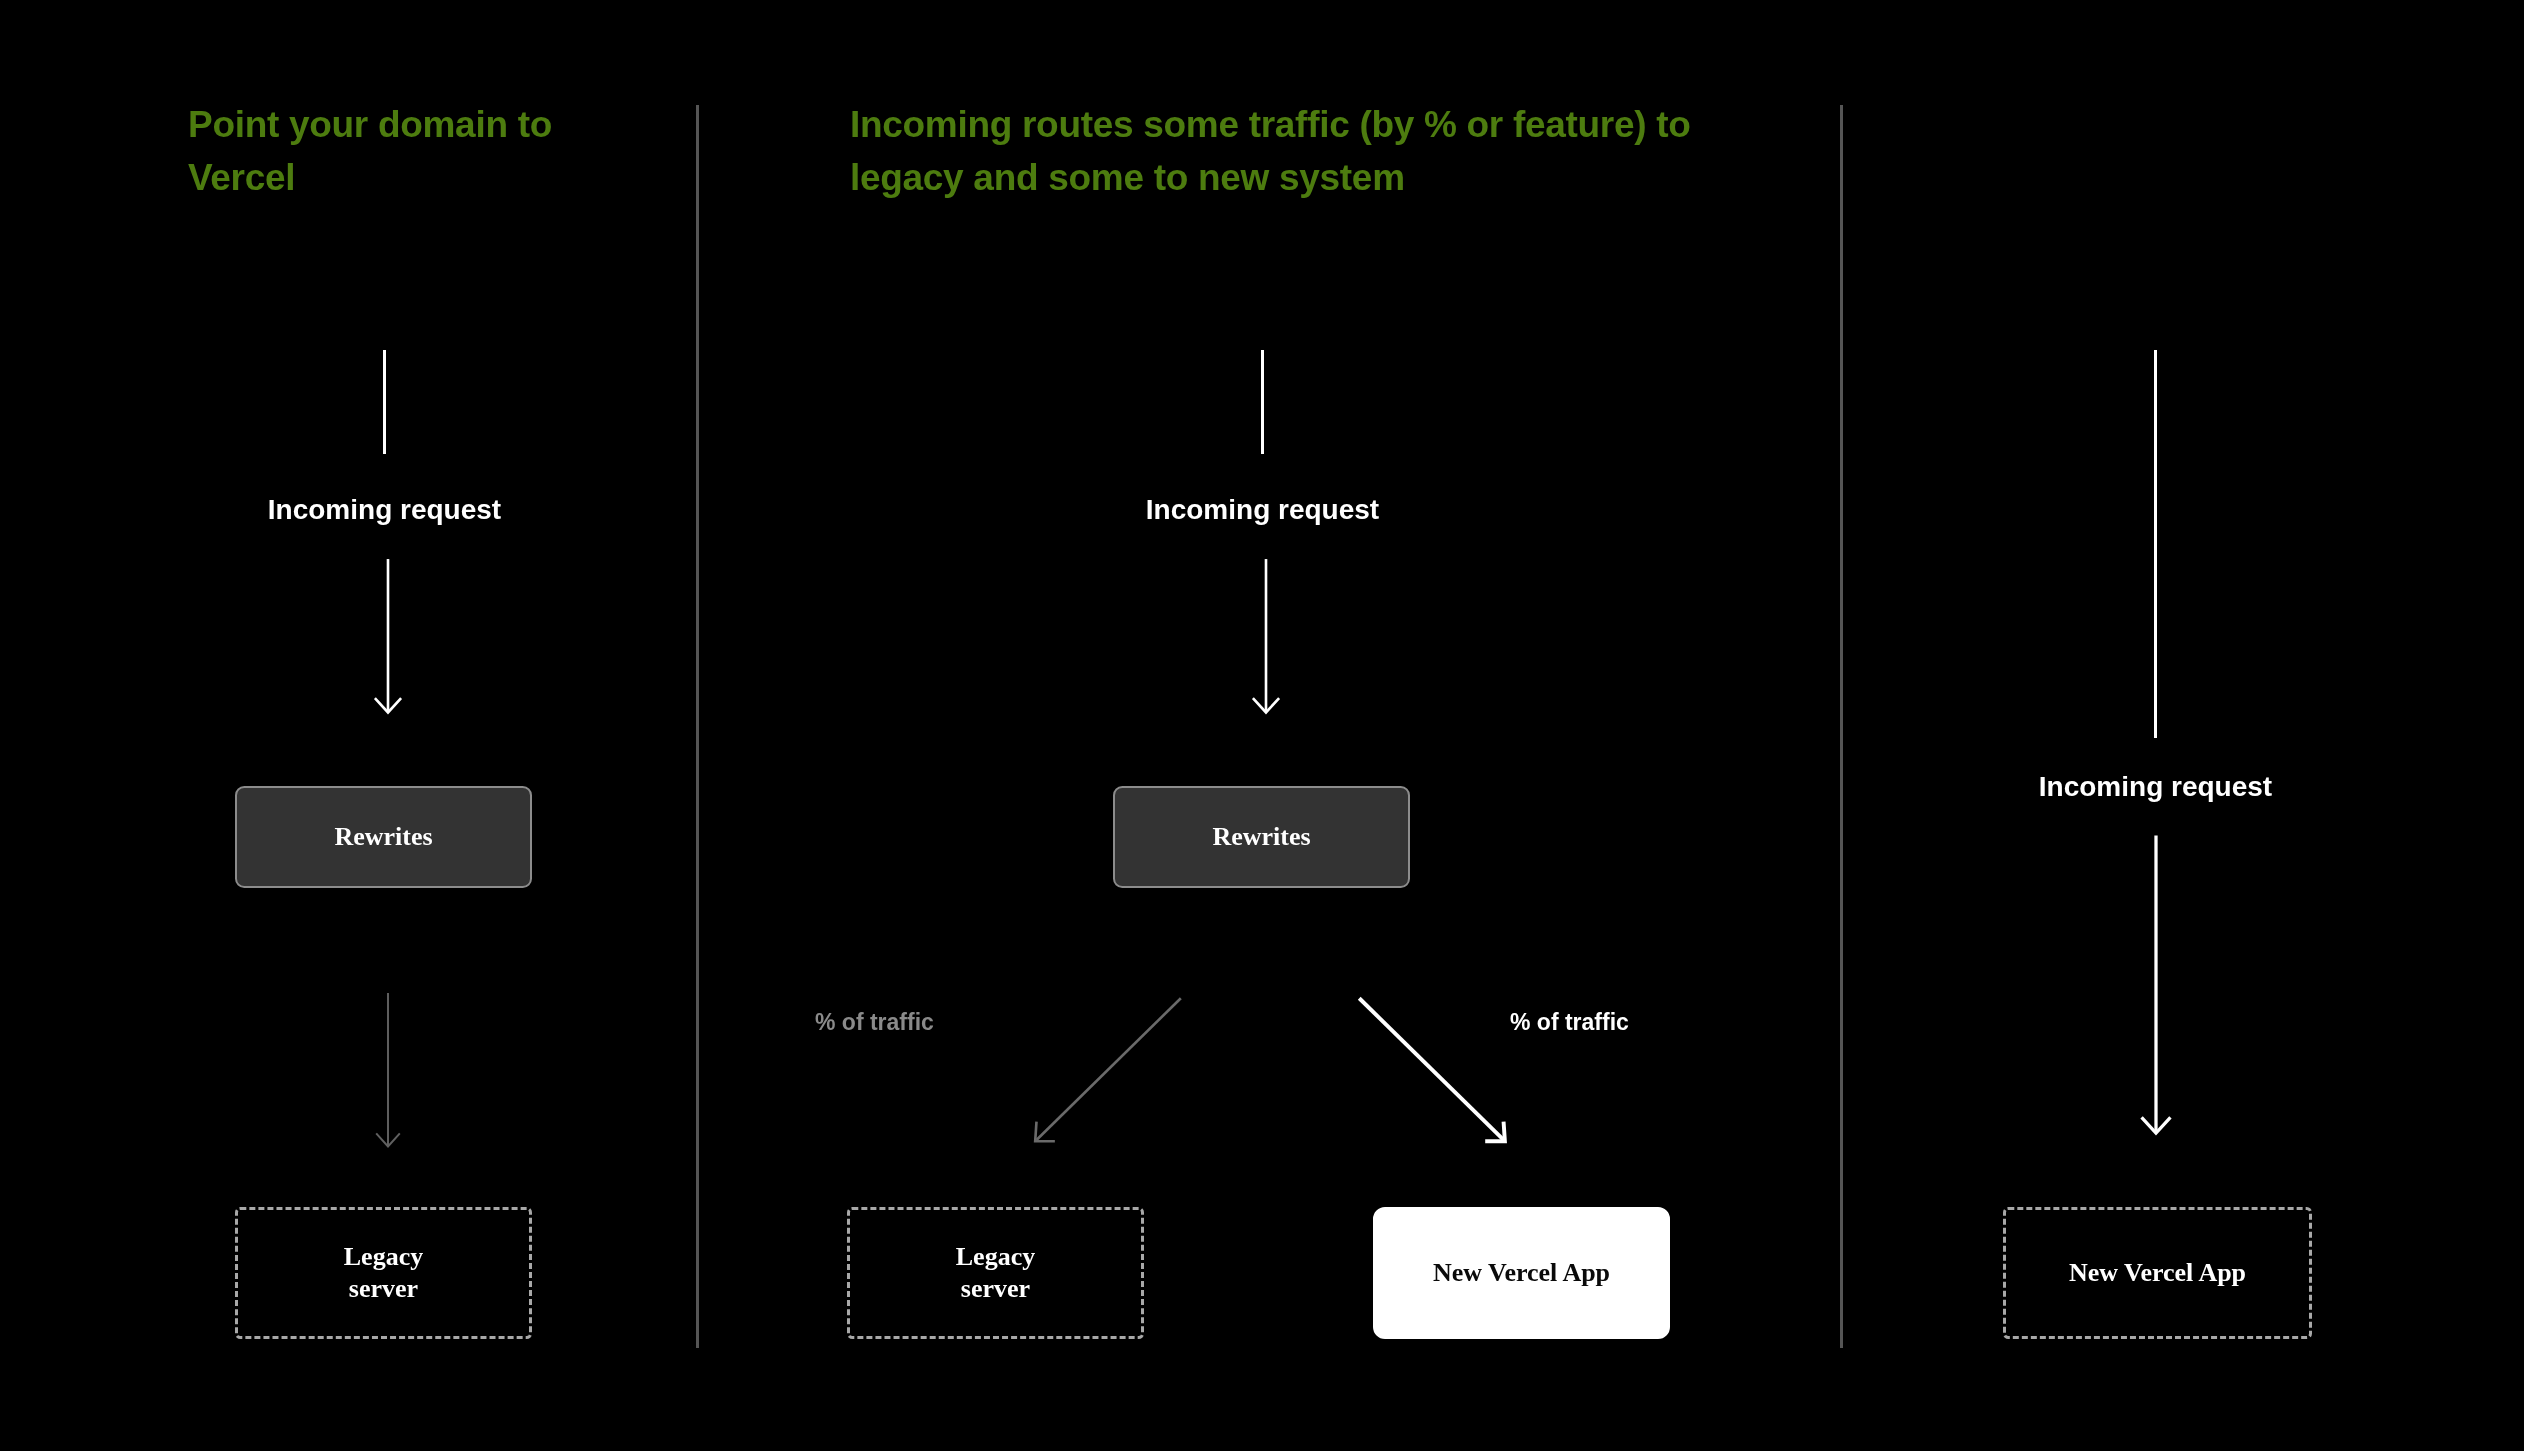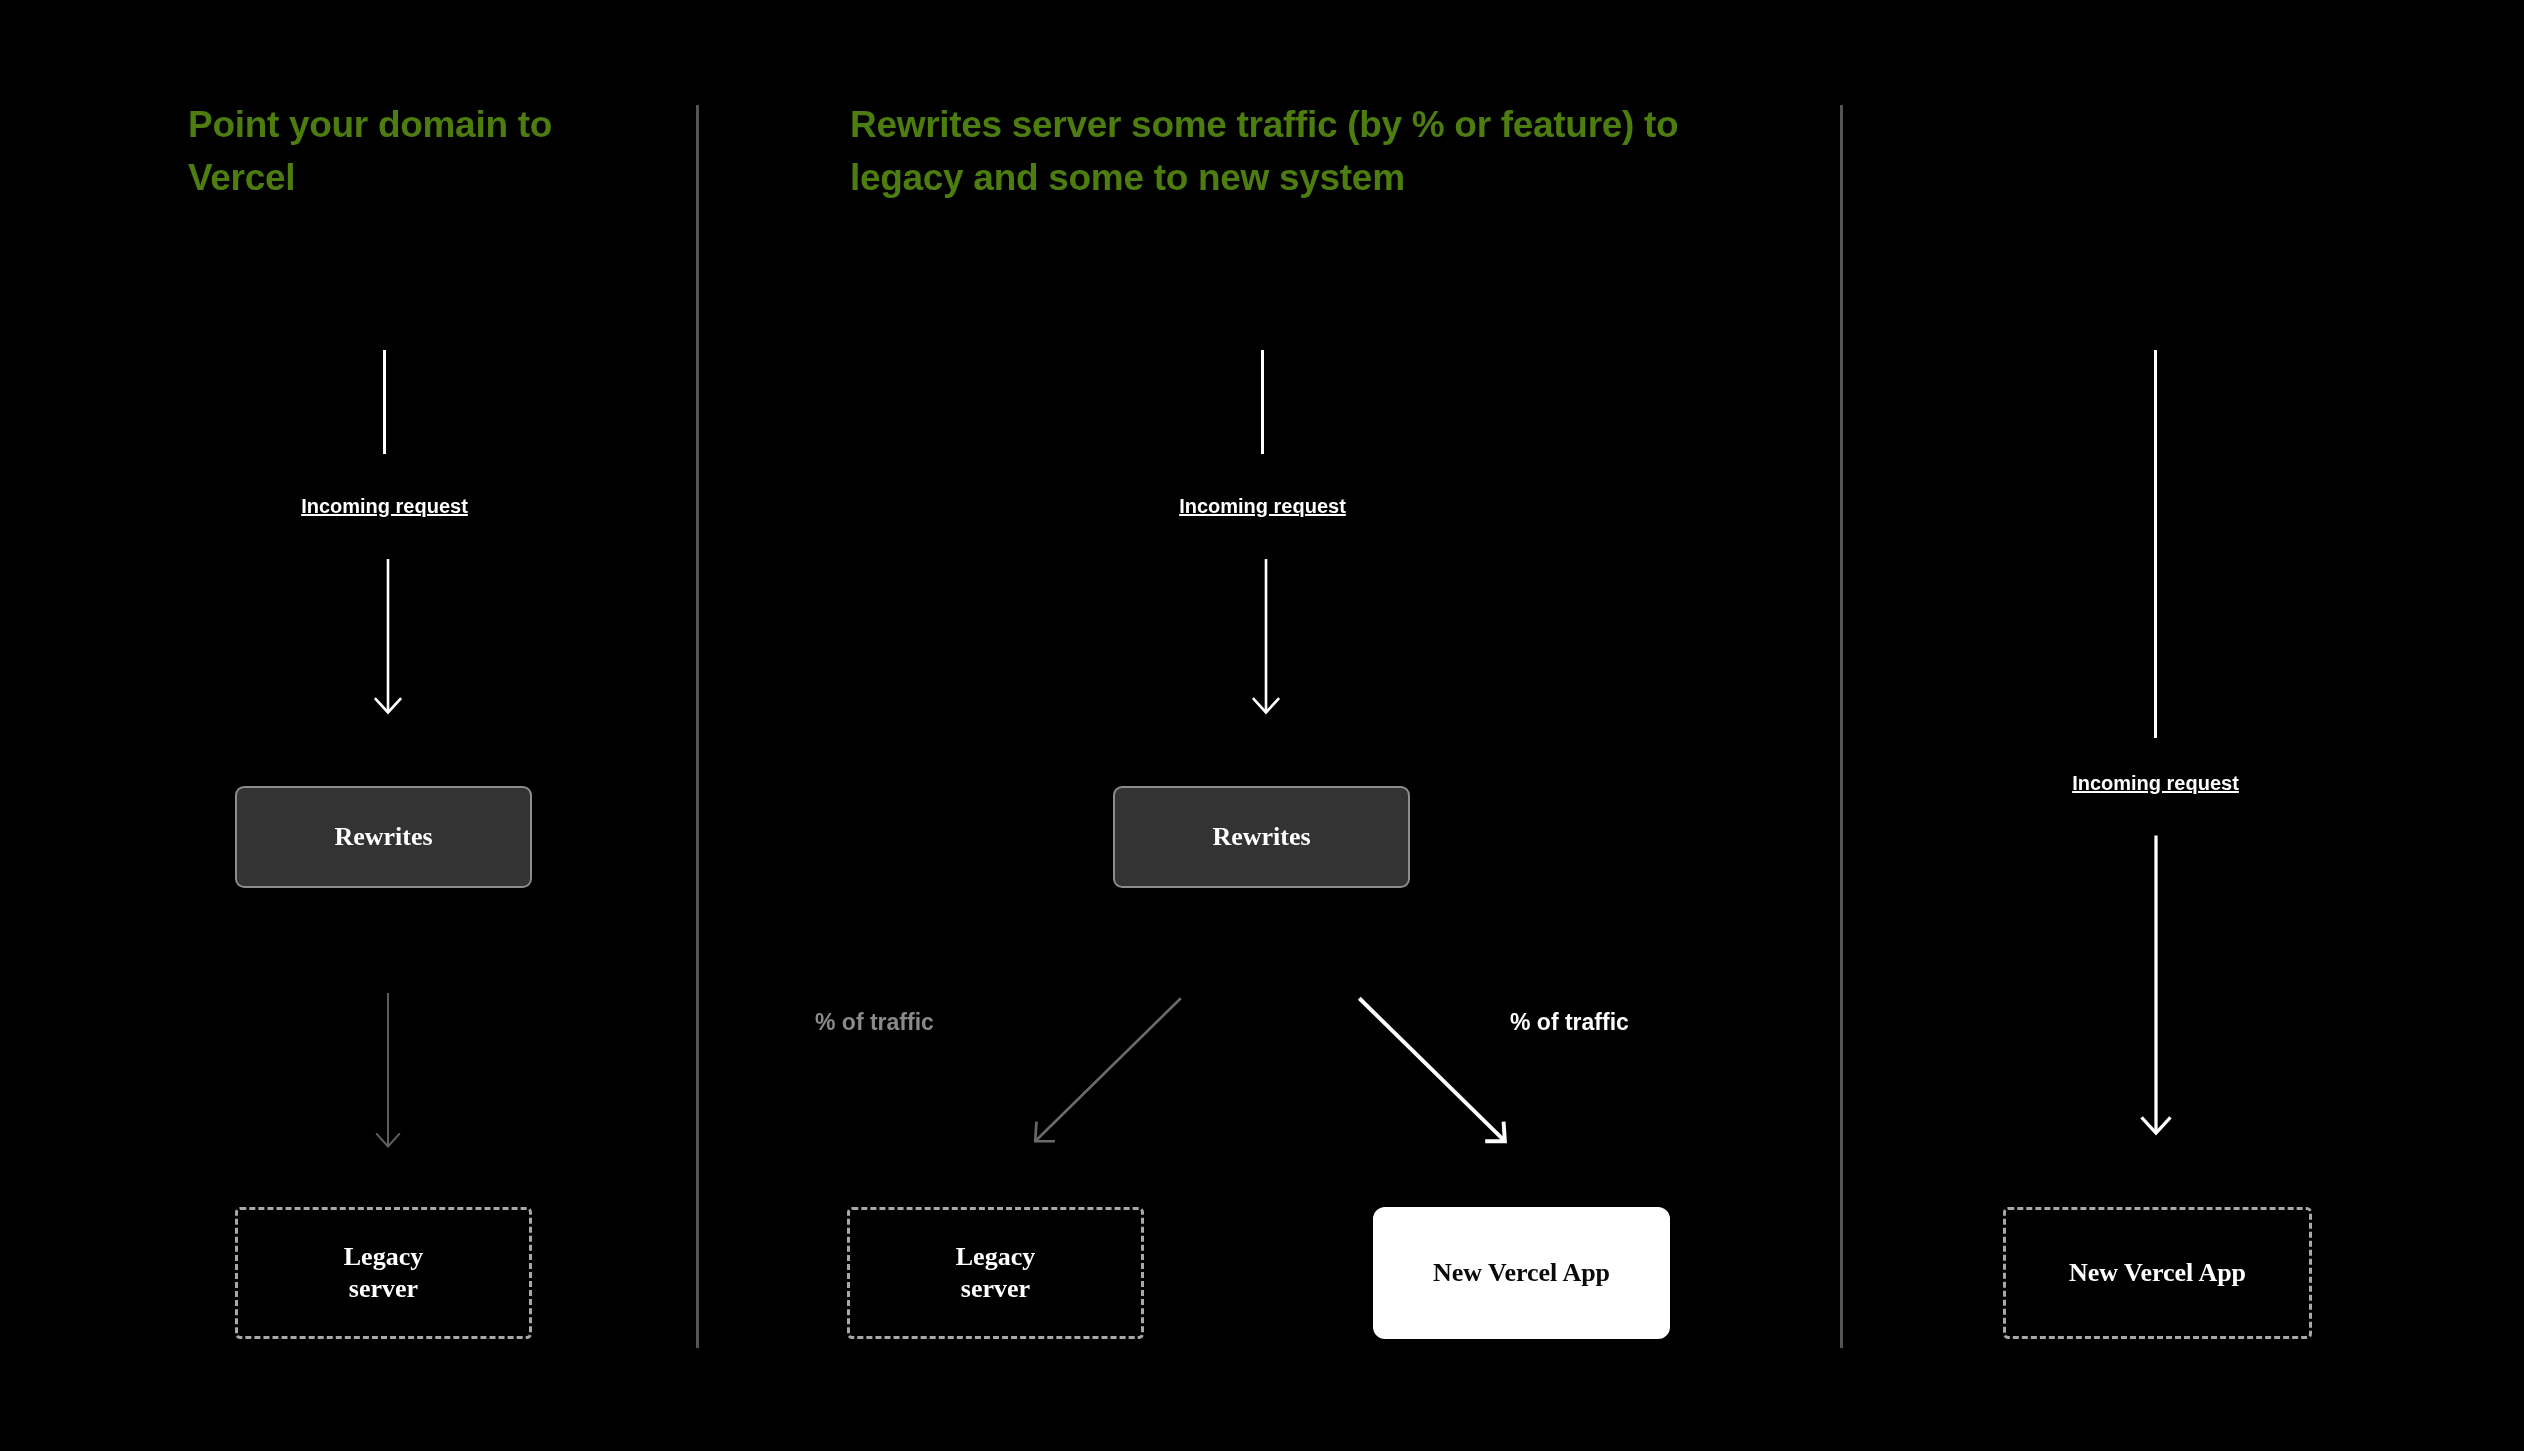--- a/index.html
+++ b/index.html
@@ -51,27 +51,26 @@
     position: absolute;
     background: #ffffff;
   }
   #vline-c1 { left: 383px;  top: 350px; width: 2.6px;  height: 104px; }
   #vline-c2 { left: 1261px; top: 350px; width: 2.6px;  height: 104px; }
   #vline-c3 { left: 2154px; top: 350px; width: 3.3px;  height: 388px; }
 
   
   .flow-label {
     position: absolute;
-    font-size: 20px;
+    font-size: 28px;
     font-weight: 600;
     color: #ffffff;
     text-align: center;
     line-height: 1;
     white-space: nowrap;
-    text-decoration: underline;
   }
   #incoming-c1 { left: 258px;  top: 496px;  width: 253px; }
   #incoming-c2 { left: 1136px; top: 496px;  width: 253px; }
   #incoming-c3 { left: 2029px; top: 773px; width: 253px; }
 
   
   .arrow-svg {
     position: absolute;
     overflow: visible;
   }
@@ -155,21 +154,21 @@
   <div class="node-box node-rewrites" id="box-rewrites-c1">Rewrites</div>
 
   <svg class="arrow-svg" id="arrow-c1-to-legacy" viewBox="0 0 180 250">
     <line x1="90" y1="0" x2="90" y2="232" stroke="#606060" stroke-width="3"></line>
     <polyline points="72,214 90,234 108,214" fill="none" stroke="#606060" stroke-width="3"></polyline>
   </svg>
 
   <div class="node-box node-dashed" id="box-legacy-c1">Legacy
 server</div>
 
-  <div class="col-heading" id="heading-col-2">Rewrites server some traffic (by % or feature) to legacy and some to new system</div>
+  <div class="col-heading" id="heading-col-2">Incoming routes some traffic (by % or feature) to legacy and some to new system</div>
 
   <div class="vline" id="vline-c2"></div>
 
   <div class="flow-label" id="incoming-c2">Incoming request</div>
 
   <svg class="arrow-svg" id="arrow-c2-to-rewrites" viewBox="0 0 180 250">
     <line x1="90" y1="0" x2="90" y2="232" stroke="#ffffff" stroke-width="4"></line>
     <polyline points="70,212 90,234 110,212" fill="none" stroke="#ffffff" stroke-width="4"></polyline>
   </svg>
 

